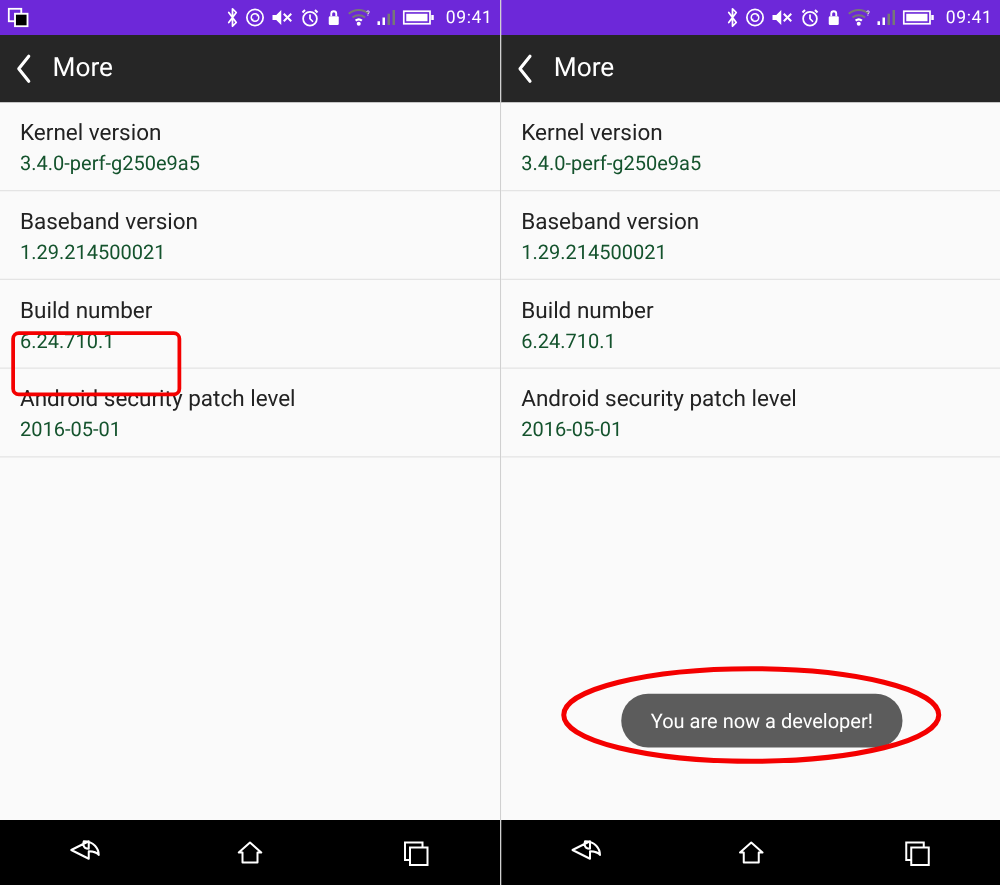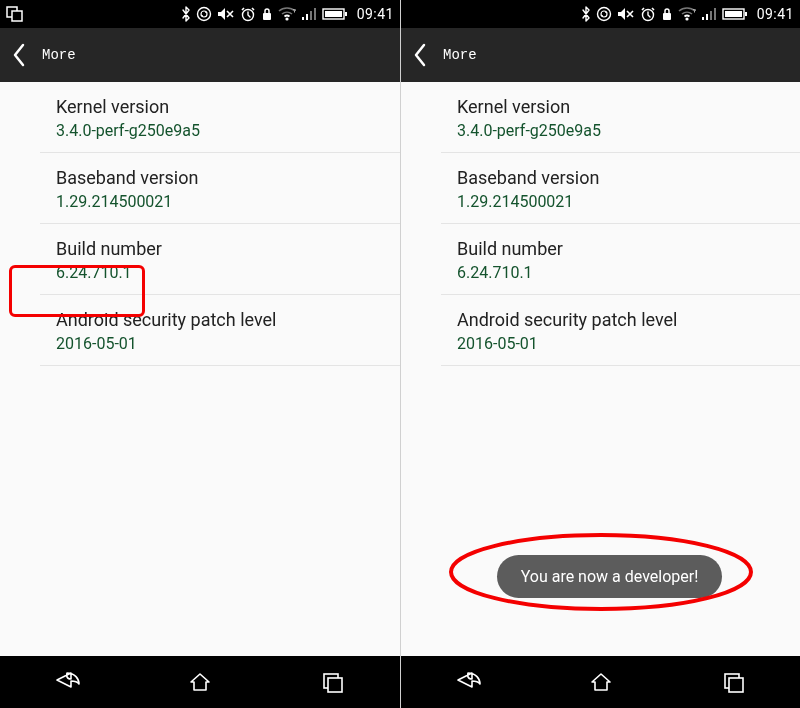--- a/index.html
+++ b/index.html
@@ -2,33 +2,33 @@
 <html><head>
 <meta charset="utf-8">
 <style>
   * { box-sizing: border-box; margin: 0; padding: 0; }
   html, body { width: 800px; height: 708px; font-family: Roboto, "Helvetica Neue", Arial, sans-serif; background: #fff; }
   .container { display: flex; width: 800px; height: 708px; }
   .phone { width: 400px; height: 708px; display: flex; flex-direction: column; position: relative; background: #fff; }
   .phone + .phone { border-left: 1px solid #d0d0d0; }
 
   
-  .statusbar { height: 28px; background: #000000; color: #fff; display: flex; align-items: center; justify-content: space-between; padding: 0 6px; font-size: 14px; }
+  .statusbar { height: 28px; background: #6d28d9; color: #fff; display: flex; align-items: center; justify-content: space-between; padding: 0 6px; font-size: 14px; }
   .status-left { display: flex; align-items: center; gap: 4px; }
   .status-right { display: flex; align-items: center; gap: 5px; }
   .status-right .ico { display: inline-flex; align-items: center; }
   .status-right .time { margin-left: 4px; letter-spacing: 0.5px; font-weight: 400; }
 
   
   .appbar { height: 54px; background: #262626; color: #fff; display: flex; align-items: center; padding: 0 10px; gap: 14px; }
   .appbar .back { display: inline-flex; }
-  .appbar .title { font-size: 14px; font-weight: 400; font-family: Liberation Mono, monospace; }
-
-  
-  .list { flex: 1 1 auto; background: #fafafa; padding-left: 40px; }
+  .appbar .title { font-size: 21px; font-weight: 400; }
+
+  
+  .list { flex: 1 1 auto; background: #fafafa; }
   .row { padding: 14px 16px 12px; border-bottom: 1px solid #e4e4e4; position: relative; }
   .row .label { font-size: 18px; color: #222; }
   .row .value { font-size: 16px; color: #14532d; margin-top: 4px; }
 
   
   .red-rect { position: absolute; left: 9px; top: 265px; width: 136px; height: 52px; border: 3px solid #f40000; border-radius: 6px; pointer-events: none; }
 
   
   .toast-wrap { position: absolute; left: 18px; right: 0; top: 555px; display: flex; justify-content: center; pointer-events: none; }
   .toast { background: #5c5c5c; color: #fff; font-size: 16px; padding: 12px 24px; border-radius: 22px; }

